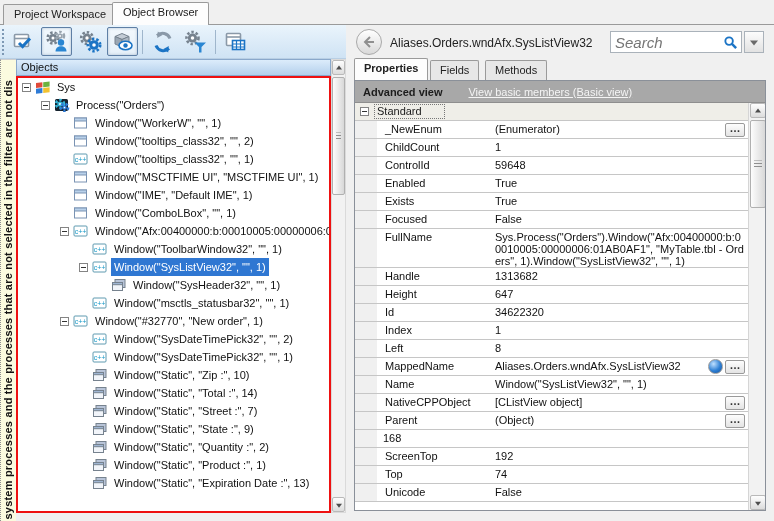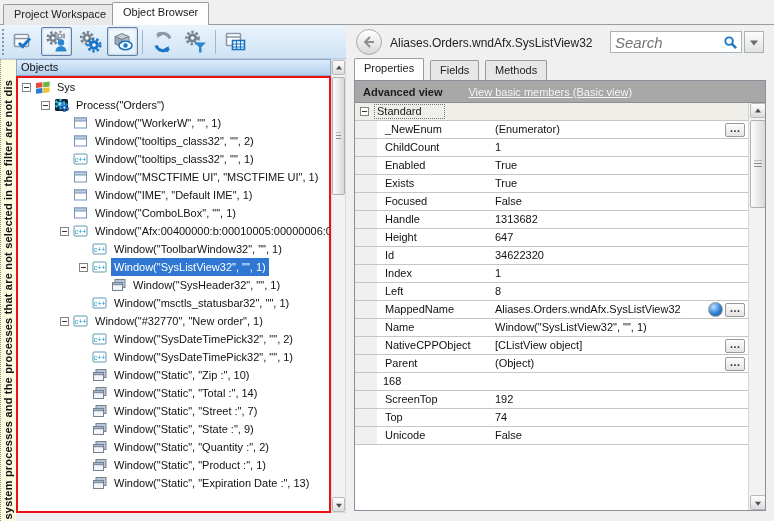--- a/index.html
+++ b/index.html
@@ -407,21 +407,21 @@
   <div class="searchbox">
     <input type="text" placeholder="Search" style="">
     <svg class="mag" viewBox="0 0 16 16">
       <circle cx="6.5" cy="6.5" r="4" fill="none" stroke="#1b74c5" stroke-width="2"></circle>
       <path d="M9.5 9.5 L14 14" stroke="#1b74c5" stroke-width="2.6"></path>
     </svg>
   </div>
   <div class="ddbtn"></div>
 
   <div class="rtabs">
-    <div class="rtab active" style="left:2px;">Properties</div>
+    <div class="rtab active" style="left:2px;font-weight:bold;">Properties</div>
     <div class="rtab" style="left:78px;">Fields</div>
     <div class="rtab" style="left:133px;">Methods</div>
   </div>
 
   <div class="rcontent">
     <div class="advbar">
       <span class="advlabel">Advanced view</span>
       <span class="advlink">View basic members (Basic view)</span>
     </div>
 
@@ -439,32 +439,42 @@
               <div class="ellip">…</div>
             </div>
           </div>
           <div class="grow">
             <div class="gutter"></div>
             <div class="pname">ChildCount</div>
             <div class="pvalue">1</div>
           </div>
           <div class="grow">
             <div class="gutter"></div>
+            <div class="pname">ControlId</div>
+            <div class="pvalue">59648</div>
+          </div>
+          <div class="grow">
+            <div class="gutter"></div>
             <div class="pname">Enabled</div>
             <div class="pvalue">True</div>
           </div>
           <div class="grow">
             <div class="gutter"></div>
             <div class="pname">Exists</div>
             <div class="pvalue">True</div>
           </div>
           <div class="grow">
             <div class="gutter"></div>
             <div class="pname">Focused</div>
             <div class="pvalue">False</div>
+          </div>
+          <div class="grow">
+            <div class="gutter"></div>
+            <div class="pname">FullName</div>
+            <div class="pvalue">Sys.Process("Orders").Window("Afx:00400000:b:00010005:00000006:01AB0AF1", "MyTable.tbl - Orders", 1).Window("SysListView32", "", 1)</div>
           </div>
           <div class="grow">
             <div class="gutter"></div>
             <div class="pname">Handle</div>
             <div class="pvalue">1313682</div>
           </div>
           <div class="grow">
             <div class="gutter"></div>
             <div class="pname">Height</div>
             <div class="pvalue">647</div>

